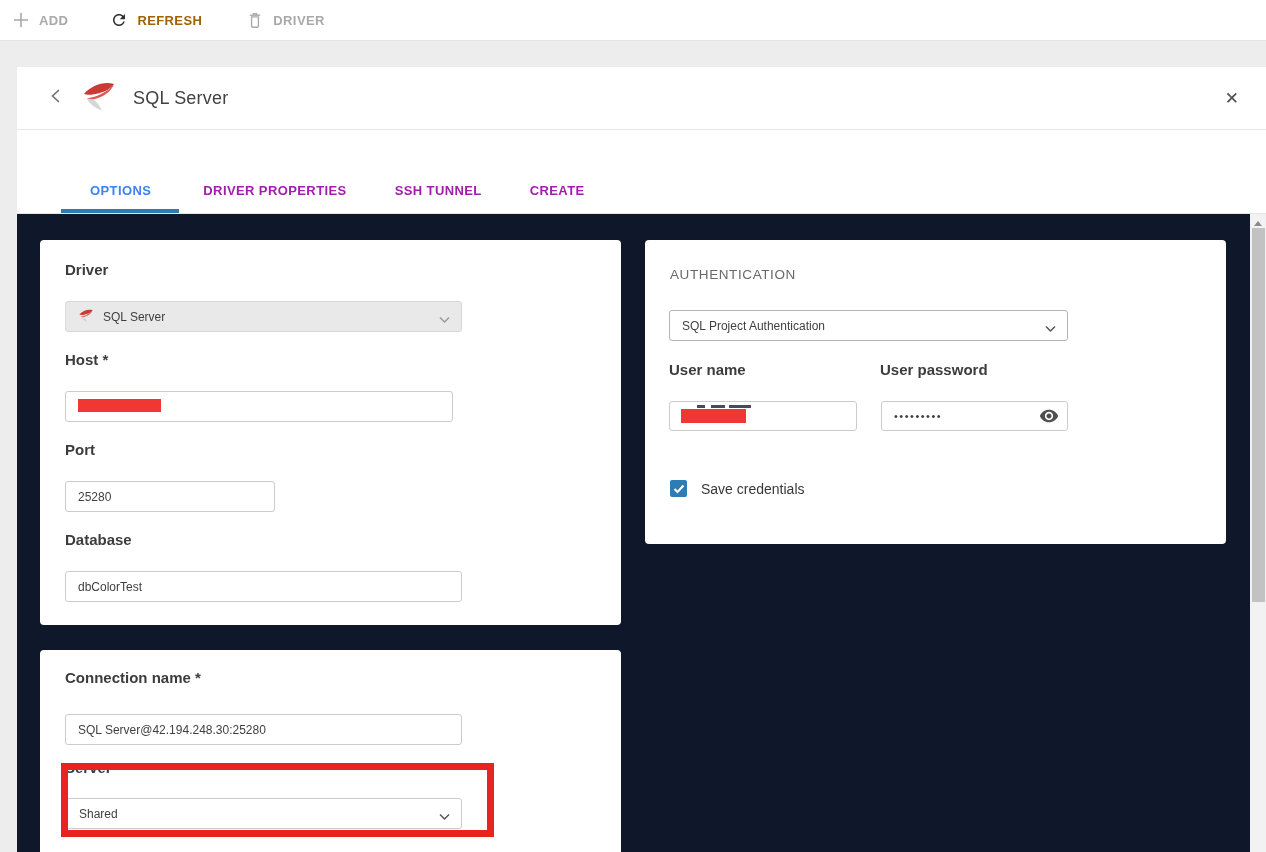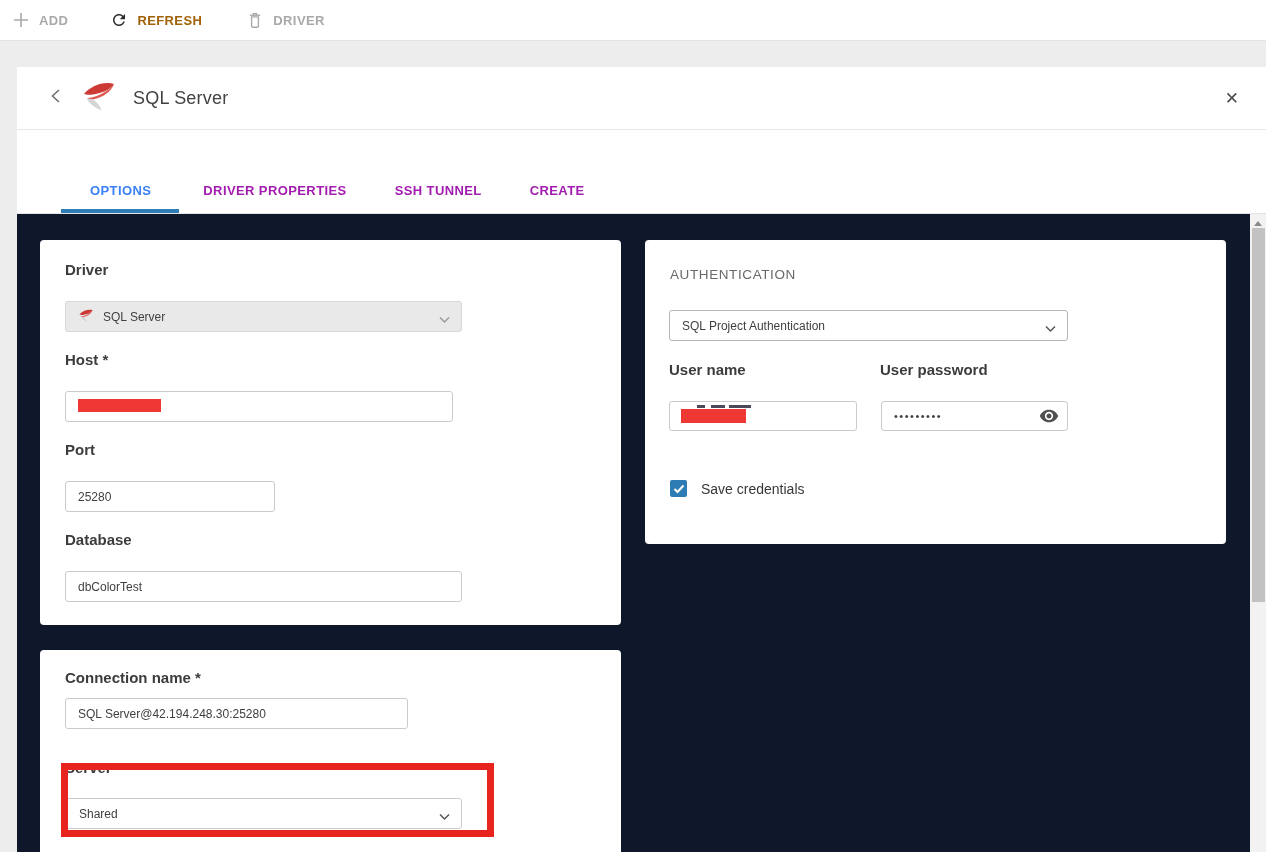--- a/index.html
+++ b/index.html
@@ -200,21 +200,21 @@
 
         <div class="fld-label" style="left:25px; top:201px;">Port</div>
         <input class="tinput" style="left: 25px; top: 241px; width: 210px;" value="25280">
 
         <div class="fld-label" style="left:25px; top:291px;">Database</div>
         <input class="tinput" style="left: 25px; top: 331px; width: 397px;" value="dbColorTest">
       </div>
 
       <div class="card card-b">
         <div class="fld-label" style="left:25px; top:19px;">Connection name *</div>
-        <input class="tinput" style="left: 25px; top: 48px; width: 343px;" value="SQL Server@42.194.248.30:25280">
+        <input class="tinput" style="left: 25px; top: 64px; width: 397px;" value="SQL Server@42.194.248.30:25280">
 
         <div class="fld-label" style="left:25px; top:109px;">Server</div>
         <div class="sel" style="left:26px; top:148px; width:396px;">
           <span>Shared</span>
           <span class="chev">
             <svg width="11" height="8" viewBox="0 0 11 8" fill="none">
                 <path d="M1 1.5l4.5 4.5L10 1.5" stroke="#555" stroke-width="1.5"></path>
               </svg>
           </span>
         </div>

